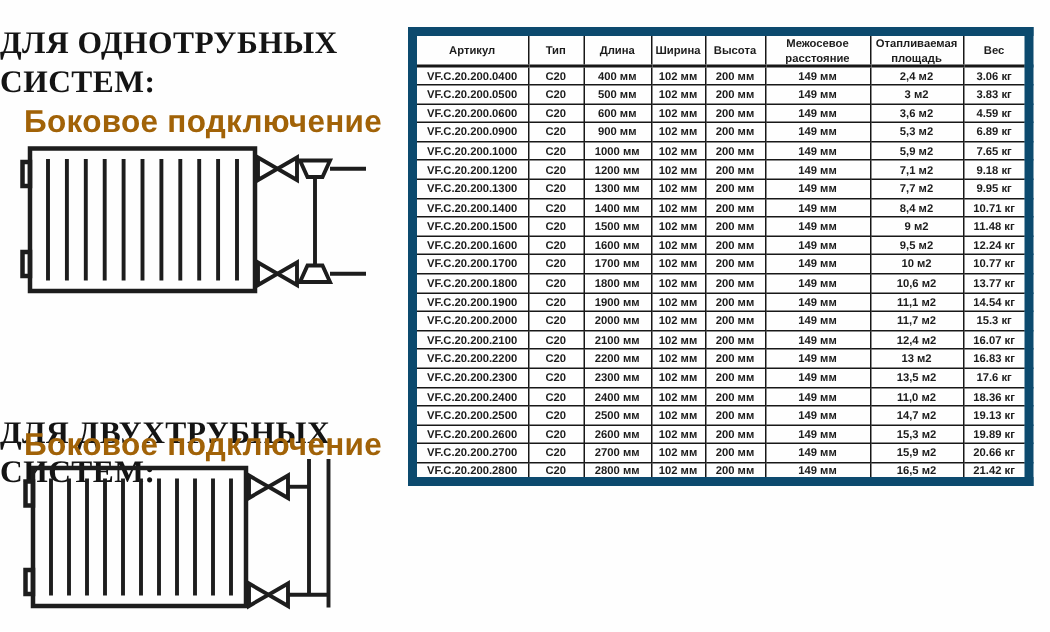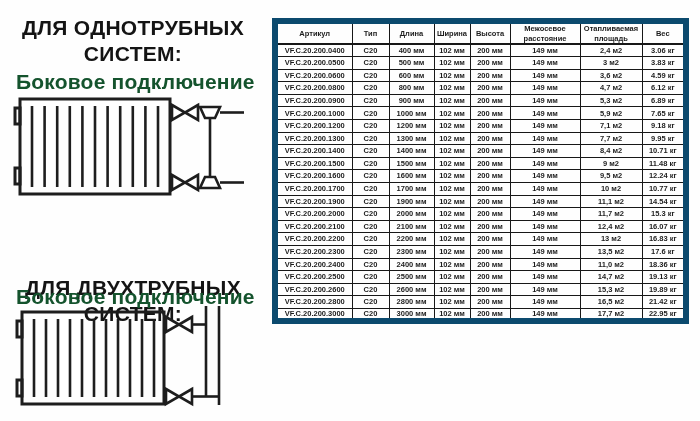--- a/index.html
+++ b/index.html
@@ -4,29 +4,30 @@
 <style>
   * { margin:0; padding:0; box-sizing:border-box; }
   html,body { background:#ffffff; }
   .canvas {
     position:relative; width:700px; height:421px; background:#fefefe;
     font-family:"Liberation Sans", sans-serif; overflow:hidden; color:#161616;
   }
   
   .left-panel { position:absolute; left:0; top:0; width:272px; height:421px; }
   .section-title {
-    position:absolute; left:0; width:266px; text-align:center;
+    position:absolute; left:0; width:266px; 
     font-weight:bold; font-size:21px; line-height:26px; letter-spacing:0.3px;
     color:#141414;
+    font-family:Liberation Serif, serif;
   }
   .section-title.t1 { top:15px; }
   .section-title.t2 { top:231px;margin-top:44px; }
   .sub-title {
     position:absolute; left:16px; font-weight:bold; font-size:21px;
-    letter-spacing:0.2px; color:#14532d; white-space:nowrap;
+    letter-spacing:0.2px; color:#a16207; white-space:nowrap;
   }
   .sub-title.s1 { top:70px; }
   .sub-title.s2 { top:285px; }
   .diagram { position:absolute; left:10px; }
   .diagram.d1 { top:95px; }
   .diagram.d2 { top:304px; }
   
   table.spec {
     position:absolute; left:272px; top:18px; width:411px;
     border-collapse:collapse; table-layout:fixed;
@@ -187,30 +188,20 @@
           <td>VF.C.20.200.0600</td>
           <td>C20</td>
           <td>600 мм</td>
           <td>102 мм</td>
           <td>200 мм</td>
           <td>149 мм</td>
           <td>3,6 м2</td>
           <td>4.59 кг</td>
         </tr>
         <tr>
-          <td>VF.C.20.200.0800</td>
-          <td>C20</td>
-          <td>800 мм</td>
-          <td>102 мм</td>
-          <td>200 мм</td>
-          <td>149 мм</td>
-          <td>4,7 м2</td>
-          <td>6.12 кг</td>
-        </tr>
-        <tr>
           <td>VF.C.20.200.0900</td>
           <td>C20</td>
           <td>900 мм</td>
           <td>102 мм</td>
           <td>200 мм</td>
           <td>149 мм</td>
           <td>5,3 м2</td>
           <td>6.89 кг</td>
         </tr>
         <tr>
@@ -277,20 +268,30 @@
           <td>VF.C.20.200.1700</td>
           <td>C20</td>
           <td>1700 мм</td>
           <td>102 мм</td>
           <td>200 мм</td>
           <td>149 мм</td>
           <td>10 м2</td>
           <td>10.77 кг</td>
         </tr>
         <tr>
+          <td>VF.C.20.200.1800</td>
+          <td>C20</td>
+          <td>1800 мм</td>
+          <td>102 мм</td>
+          <td>200 мм</td>
+          <td>149 мм</td>
+          <td>10,6 м2</td>
+          <td>13.77 кг</td>
+        </tr>
+        <tr>
           <td>VF.C.20.200.1900</td>
           <td>C20</td>
           <td>1900 мм</td>
           <td>102 мм</td>
           <td>200 мм</td>
           <td>149 мм</td>
           <td>11,1 м2</td>
           <td>14.54 кг</td>
         </tr>
         <tr>
@@ -357,35 +358,35 @@
           <td>VF.C.20.200.2600</td>
           <td>C20</td>
           <td>2600 мм</td>
           <td>102 мм</td>
           <td>200 мм</td>
           <td>149 мм</td>
           <td>15,3 м2</td>
           <td>19.89 кг</td>
         </tr>
         <tr>
+          <td>VF.C.20.200.2700</td>
+          <td>C20</td>
+          <td>2700 мм</td>
+          <td>102 мм</td>
+          <td>200 мм</td>
+          <td>149 мм</td>
+          <td>15,9 м2</td>
+          <td>20.66 кг</td>
+        </tr>
+        <tr>
           <td>VF.C.20.200.2800</td>
           <td>C20</td>
           <td>2800 мм</td>
           <td>102 мм</td>
           <td>200 мм</td>
           <td>149 мм</td>
           <td>16,5 м2</td>
           <td>21.42 кг</td>
         </tr>
-        <tr>
-          <td>VF.C.20.200.3000</td>
-          <td>C20</td>
-          <td>3000 мм</td>
-          <td>102 мм</td>
-          <td>200 мм</td>
-          <td>149 мм</td>
-          <td>17,7 м2</td>
-          <td>22.95 кг</td>
-        </tr>
       </tbody>
   </table>
 
 </div>
 
 </body></html>

